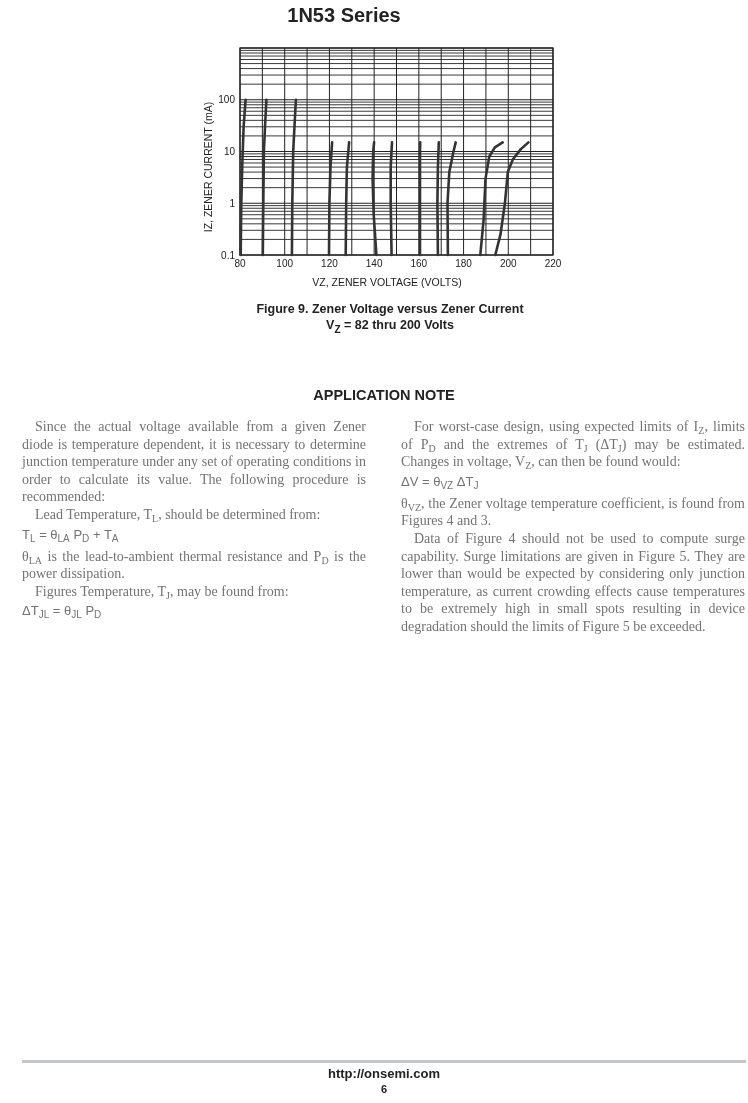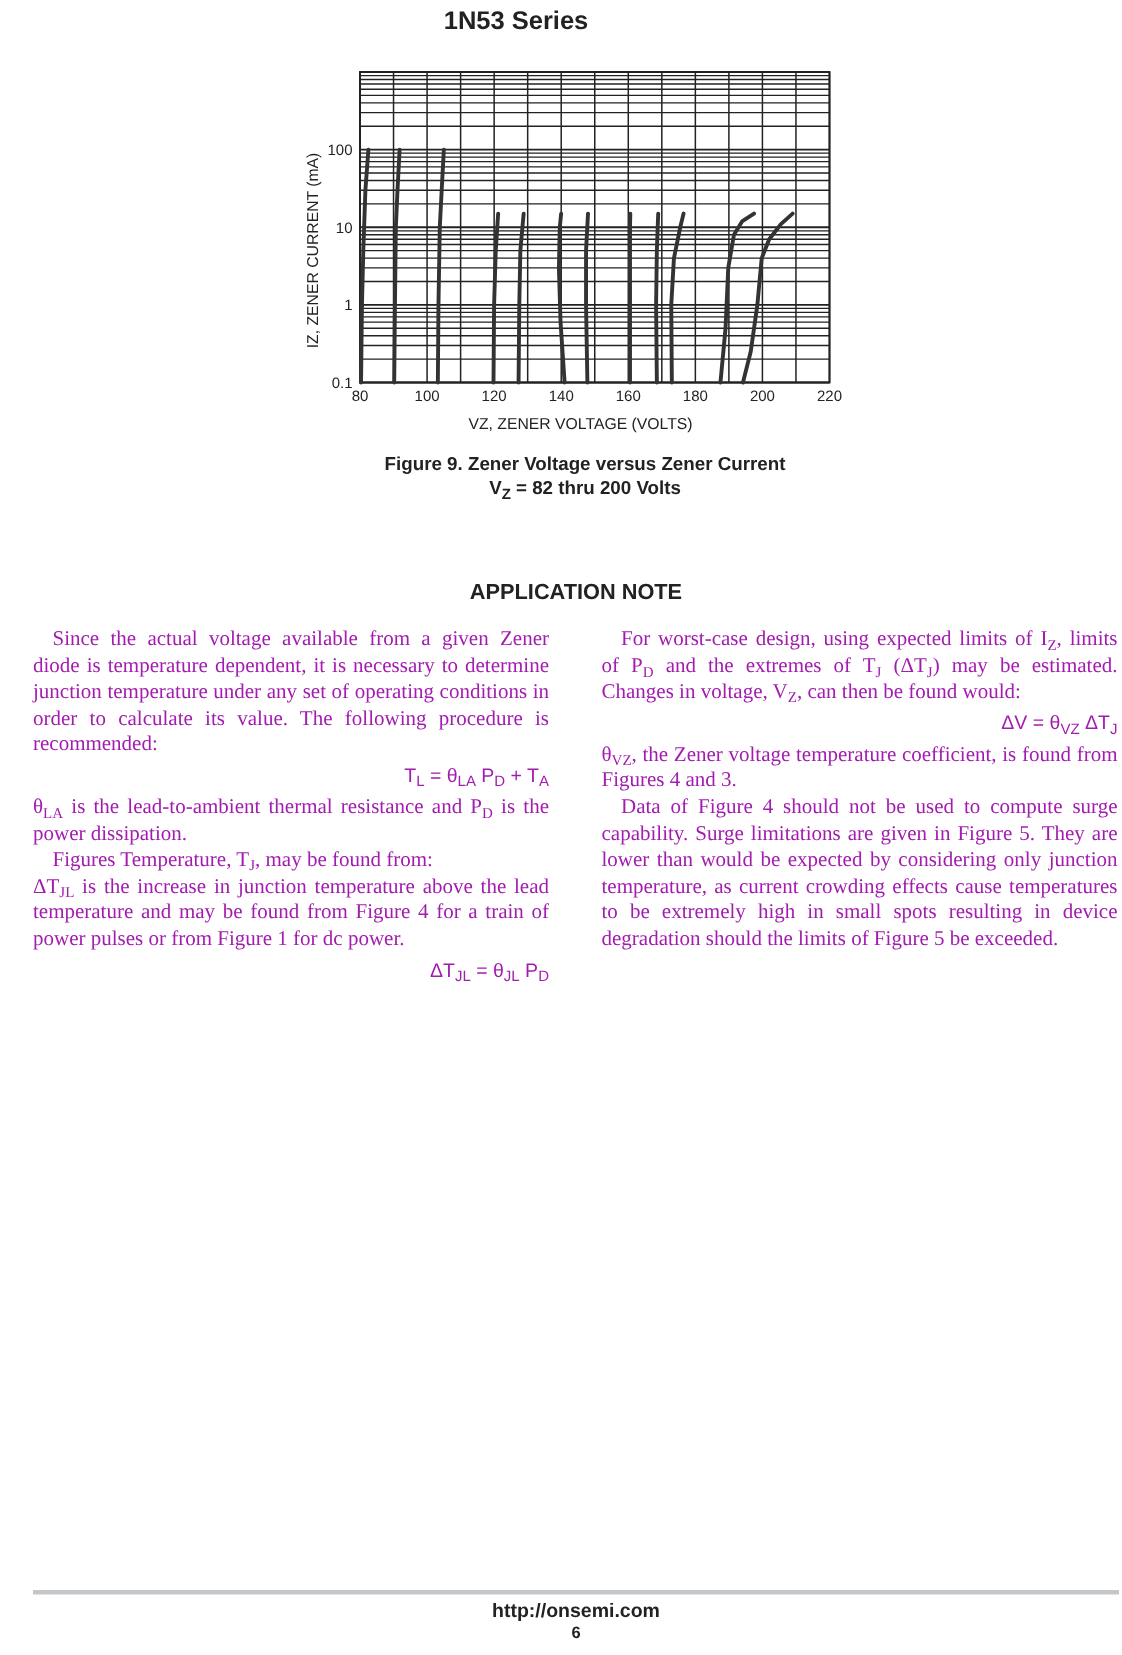--- a/index.html
+++ b/index.html
@@ -1,32 +1,32 @@
 <!DOCTYPE html>
 <html><head>
 <meta charset="utf-8">
 <style>
   html, body { margin: 0; padding: 0; background: #ffffff; }
   body { width: 748px; height: 1103px; position: relative; overflow: hidden; color: #1a1a1a; }
   .hdr { position: absolute; top: 4px; left: 0; width: 688px; text-align: center;
-         font-family: "Liberation Sans", sans-serif; font-weight: bold; font-size: 17px; color: #222; }
+         font-family: "Liberation Sans", sans-serif; font-weight: bold; font-size: 20px; color: #222; }
   #chart { position: absolute; left: 195px; top: 42px; width: 370px; height: 250px; }
   .cap { position: absolute; left: 0; width: 780px; text-align: center;
          font-family: "Liberation Sans", sans-serif; font-weight: bold; font-size: 12.5px; color: #222; }
   .cap1 { top: 302px; }
   .cap2 { top: 318px; }
   .sect { position: absolute; top: 387px; left: 0; width: 768px; text-align: center;
           font-family: "Liberation Sans", sans-serif; font-weight: bold; font-size: 14.5px; color: #222; }
   .col { position: absolute; top: 418px; font-family: "Liberation Serif", serif; font-size: 14px;
-         line-height: 17.6px; text-align: justify; color: #a21caf; }
+         line-height: 17.6px; text-align: justify; color: #737373; }
   .col.left { left: 22px; width: 344px; }
   .col.right { left: 401px; width: 344px; }
   .col p { margin: 0; }
   .col p.ind { text-indent: 13px; }
-  .eq { text-align: right; font-family: "Liberation Sans", sans-serif; font-size: 13px;
+  .eq { text-align: left; font-family: "Liberation Sans", sans-serif; font-size: 13px;
         margin: 2px 0 4px 0; line-height: 18px; }
   .eq sub, .col sub { font-size: 10px; vertical-align: -3px; line-height: 0; }
   .rule { position: absolute; left: 22px; top: 1060px; width: 724px; height: 3px; background: #c4c7ca; }
   .foot { position: absolute; left: 0; width: 768px; text-align: center;
           font-family: "Liberation Sans", sans-serif; font-weight: bold; color: #222; }
   .foot.url { top: 1066px; font-size: 13px; }
   .foot.pg { top: 1083px; font-size: 11px; }
 </style>
 </head>
 <body>
@@ -121,24 +121,24 @@
   <text id="xlab" font-family="Liberation Sans, sans-serif" font-size="10.5" fill="#222" x="192" y="244" text-anchor="middle">VZ, ZENER VOLTAGE (VOLTS)</text>
 </svg>
 
 <div class="cap cap1">Figure 9. Zener Voltage versus Zener Current</div>
 <div class="cap cap2"><span>V</span><sub style="font-size:10px">Z</sub><span> = 82 thru 200 Volts</span></div>
 
 <div class="sect">APPLICATION NOTE</div>
 
 <div class="col left">
   <p class="ind">Since the actual voltage available from a given Zener diode is temperature dependent, it is necessary to determine junction temperature under any set of operating conditions in order to calculate its value. The following procedure is recommended:</p>
+  <p class="ind"><span>Lead Temperature, T</span><sub>L</sub><span>, should be determined from:</span></p>
   <div class="eq"><span>T</span><sub>L</sub><span> = θ</span><sub>LA</sub><span> P</span><sub>D</sub><span> + T</span><sub>A</sub></div>
   <p><span>θ</span><sub>LA</sub><span> is the lead-to-ambient thermal resistance and P</span><sub>D</sub><span> is the power dissipation.</span></p>
   <p class="ind"><span>Figures Temperature, T</span><sub>J</sub><span>, may be found from:</span></p>
-  <p><span>ΔT</span><sub>JL</sub><span> is the increase in junction temperature above the lead temperature and may be found from Figure 4 for a train of power pulses or from Figure 1 for dc power.</span></p>
   <div class="eq"><span>ΔT</span><sub>JL</sub><span> = θ</span><sub>JL</sub><span> P</span><sub>D</sub></div>
 </div>
 
 <div class="col right">
   <p class="ind"><span>For worst-case design, using expected limits of I</span><sub>Z</sub><span>, limits of P</span><sub>D</sub><span> and the extremes of T</span><sub>J</sub><span> (ΔT</span><sub>J</sub><span>) may be estimated. Changes in voltage, V</span><sub>Z</sub><span>, can then be found would:</span></p>
   <div class="eq"><span>ΔV = θ</span><sub>VZ</sub><span> ΔT</span><sub>J</sub></div>
   <p><span>θ</span><sub>VZ</sub><span>, the Zener voltage temperature coefficient, is found from Figures 4 and 3.</span></p>
   <p class="ind">Data of Figure 4 should not be used to compute surge capability. Surge limitations are given in Figure 5. They are lower than would be expected by considering only junction temperature, as current crowding effects cause temperatures to be extremely high in small spots resulting in device degradation should the limits of Figure 5 be exceeded.</p>
 </div>
 

